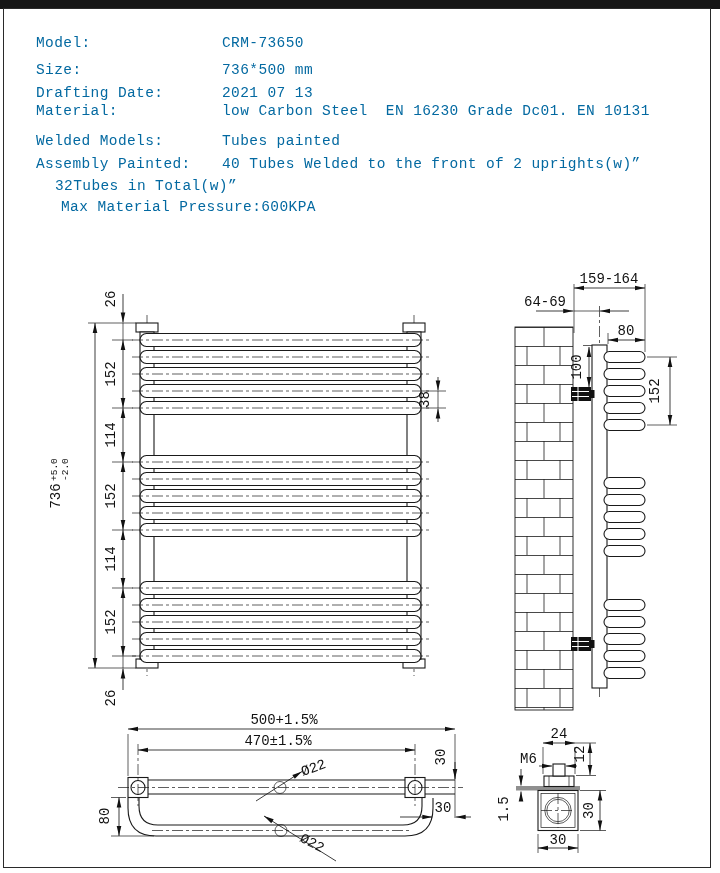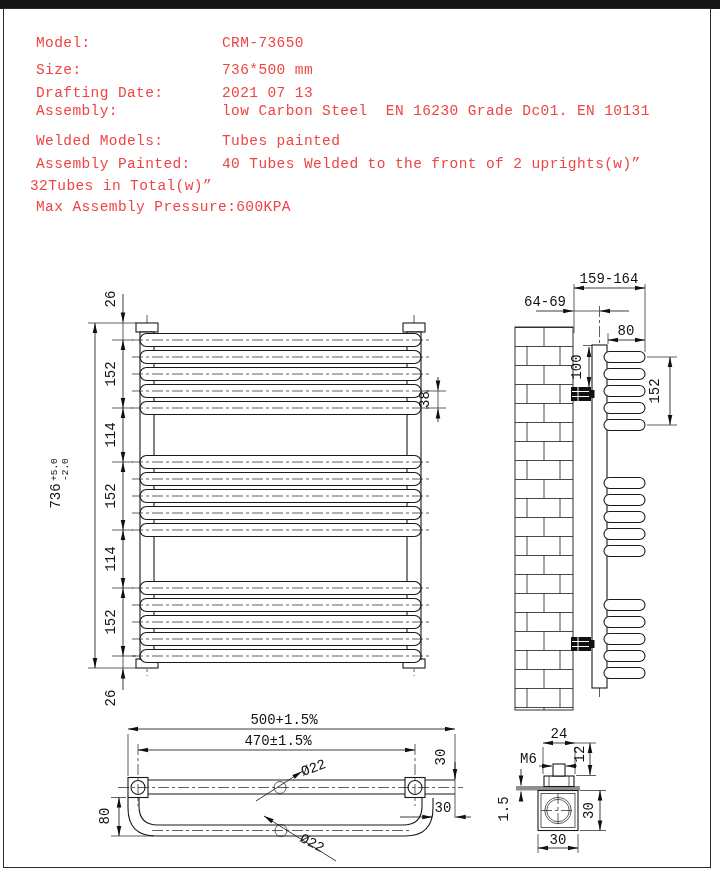--- a/index.html
+++ b/index.html
@@ -1,22 +1,22 @@
 <!DOCTYPE html>
 <html><head>
 <meta charset="utf-8">
 <style>
   html,body{margin:0;padding:0;background:#e8e8e8;}
   .page{position:relative;width:720px;height:873px;background:#fff;overflow:hidden;
-        font-family:"Liberation Mono",monospace;color:#ef4444;}
+        font-family:"Liberation Mono",monospace;color:#0369a1;}
   .topbar{position:absolute;left:0;top:0;width:720px;height:9px;background:#161616;}
   .frame{position:absolute;left:3px;top:8px;width:708px;height:860px;border:1px solid #2a2a2a;box-sizing:border-box;}
   .spec-row{position:absolute;left:36px;white-space:nowrap;font-size:14.5px;letter-spacing:0.4px;}
   .spec-label{display:inline-block;min-width:186px;white-space:pre;}
-  .spec-label.auto{min-width:0;}
+  .spec-label.auto{min-width:0;margin-left:25px;}
   .spec-value{white-space:pre;}
   svg{position:absolute;left:0;top:0;}
   .ol{fill:#fff;stroke:#1a1a1a;stroke-width:1.1;}
   .ln{stroke:#1a1a1a;stroke-width:1.1;fill:none;}
   .thin{stroke:#1a1a1a;stroke-width:0.7;fill:none;}
   .cl{stroke:#1a1a1a;stroke-width:0.7;fill:none;stroke-dasharray:11 3 3 3;}
   .dim{stroke:#1a1a1a;stroke-width:0.85;fill:none;}
   .wht{stroke:#fff;stroke-width:1;fill:none;}
   text{font-family:"Liberation Mono",monospace;font-size:14px;fill:#111;}
   text.sm{font-size:9.5px;}
@@ -32,33 +32,33 @@
   <div class="spec-row" style="top:35px">
     <span class="spec-label">Model:</span><span class="spec-value">CRM-73650</span>
   </div>
   <div class="spec-row" style="top:62px">
     <span class="spec-label">Size:</span><span class="spec-value">736*500 mm</span>
   </div>
   <div class="spec-row" style="top:85px">
     <span class="spec-label">Drafting Date:</span><span class="spec-value">2021 07 13</span>
   </div>
   <div class="spec-row" style="top:103px">
-    <span class="spec-label">Assembly:</span><span class="spec-value">low Carbon Steel  EN 16230 Grade Dc01. EN 10131</span>
+    <span class="spec-label">Material:</span><span class="spec-value">low Carbon Steel  EN 16230 Grade Dc01. EN 10131</span>
   </div>
   <div class="spec-row" style="top:133px">
     <span class="spec-label">Welded Models:</span><span class="spec-value">Tubes painted</span>
   </div>
   <div class="spec-row" style="top:156px">
     <span class="spec-label">Assembly Painted:</span><span class="spec-value">40 Tubes Welded to the front of 2 uprights(w)”</span>
   </div>
   <div class="spec-row" style="top:178px;left:30px">
     <span class="spec-label auto">32Tubes in Total(w)”</span>
   </div>
   <div class="spec-row" style="top:199px">
-    <span class="spec-label auto">Max Assembly Pressure:</span><span class="spec-value">600KPA</span>
+    <span class="spec-label auto">Max Material Pressure:</span><span class="spec-value">600KPA</span>
   </div>
 
   <svg width="720" height="873" viewBox="0 0 720 873">
     <defs>
       <marker id="ar" markerWidth="12" markerHeight="8" refX="10.5" refY="4" orient="auto-start-reverse" markerUnits="userSpaceOnUse">
         <path d="M10.5,4 L0.5,1.7 L0.5,6.3 Z" fill="#111"></path>
       </marker>
       <pattern id="brick" x="515" y="327" width="58" height="38" patternUnits="userSpaceOnUse">
         <path d="M0,0.5 H58 M0,19.5 H58 M29,0 V19 M12,19 V38 M45,19 V38" stroke="#1a1a1a" stroke-width="0.8" fill="none"></path>
       </pattern>

